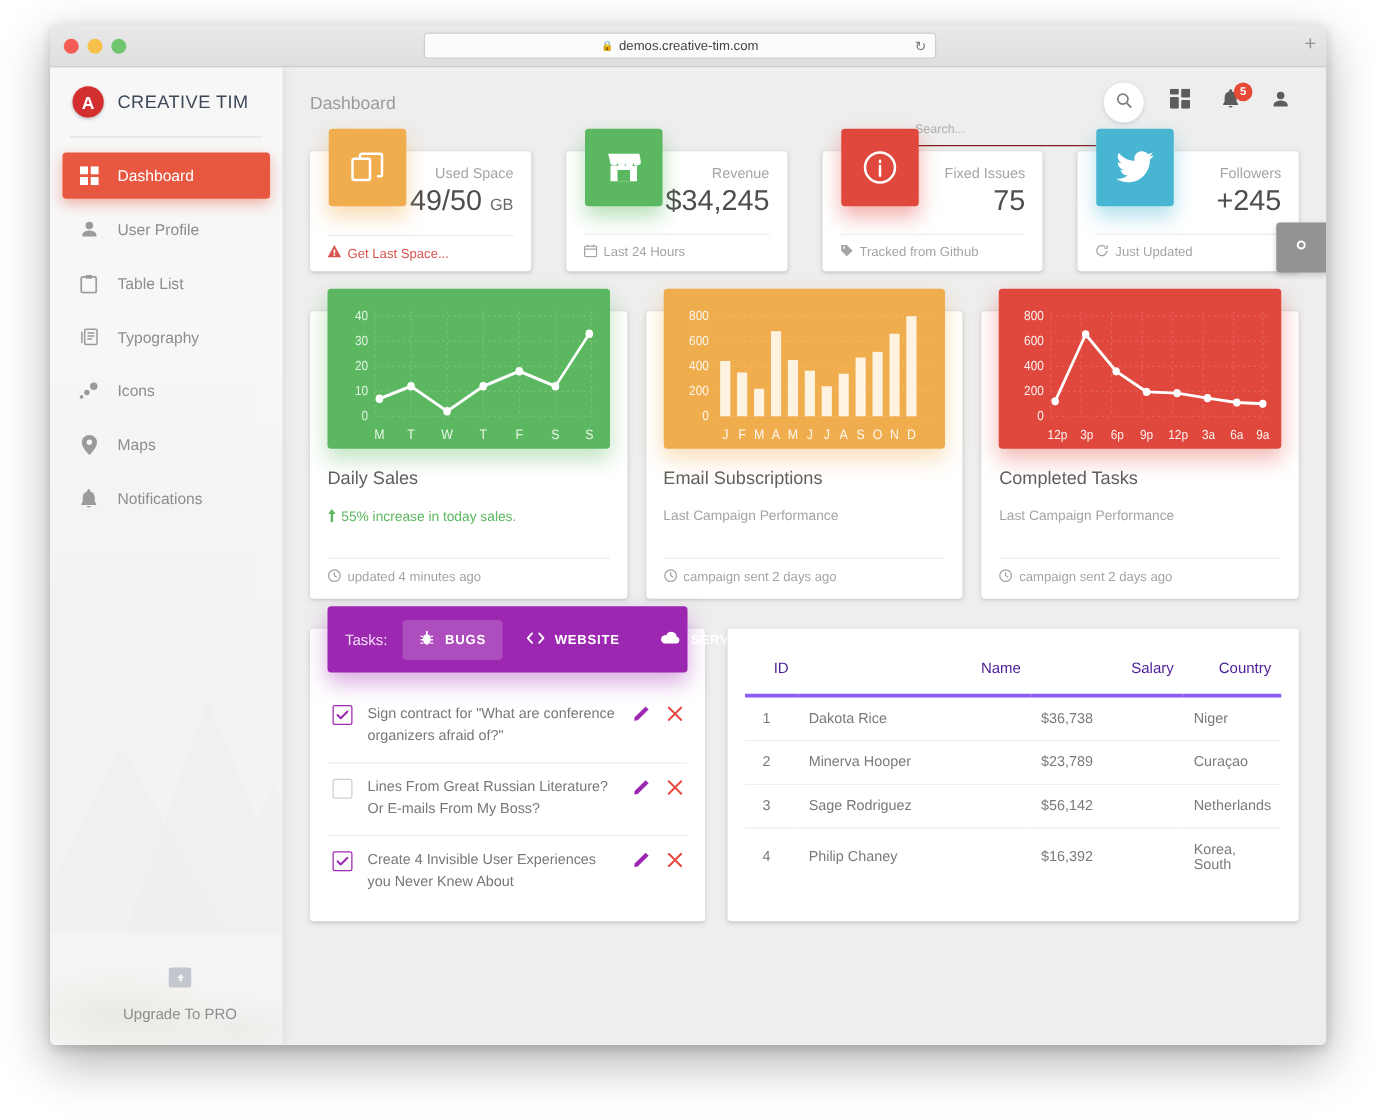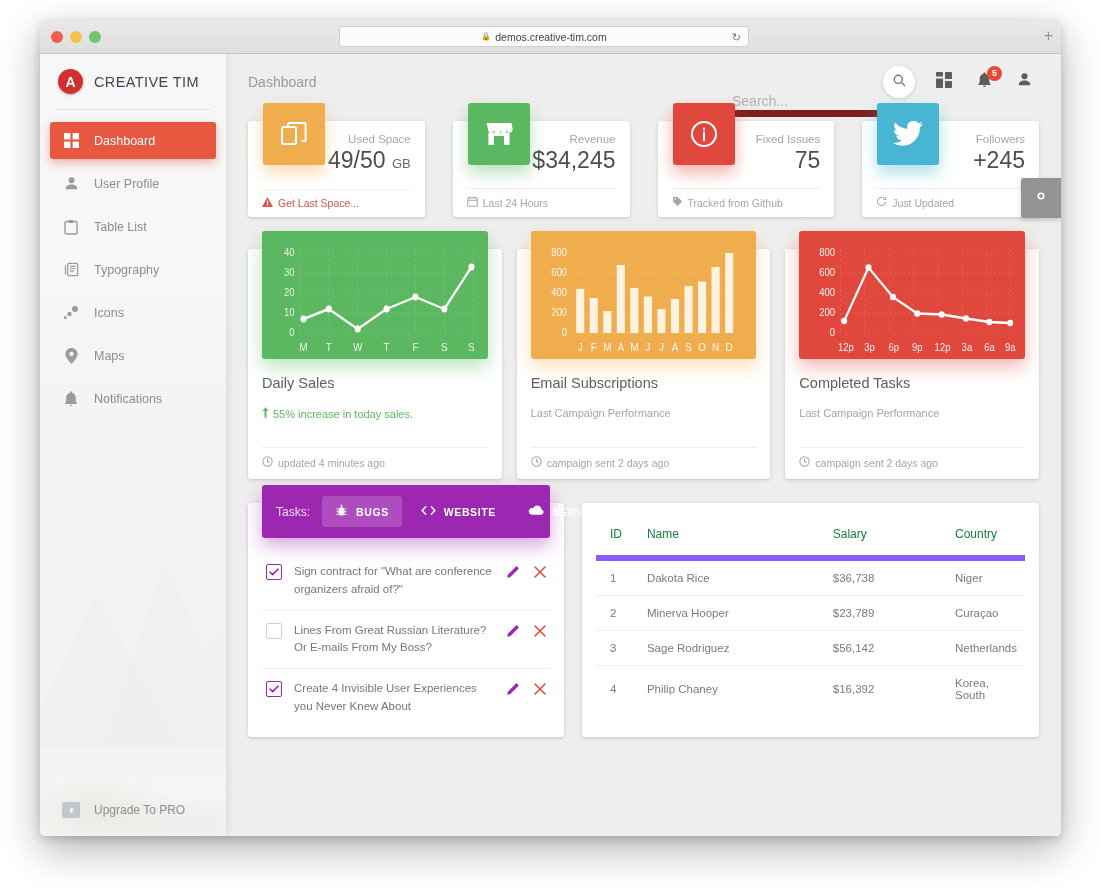--- a/index.html
+++ b/index.html
@@ -119,20 +119,21 @@
   .nav-icon { width: 18px; height: 18px; display: flex; align-items: center; justify-content: center; flex: 0 0 18px; }
   .nav-icon svg { display: block; }
 
   .upgrade {
     position: absolute; z-index: 2; left: 0; bottom: 18px;
     width: 186px;
     display: flex; align-items: center; gap: 14px;
     padding-left: 22px;
     font-size: 12px; color: #8d8d8d;
     cursor: pointer;
+    flex-direction: column;
   }
   .upgrade-icon {
     width: 18px; height: 16px; border-radius: 2px;
     background: #c3c6cc;
     display: flex; align-items: center; justify-content: center;
   }
 
   
   .main {
     position: absolute; left: 186px; top: 0;
@@ -145,22 +146,22 @@
     display: flex; align-items: center;
     padding: 0 26px 0 22px;
     background: #eeeeee;
   }
   .page-title { font-size: 14px; color: #9a9a9a; }
   .topbar-right { margin-left: auto; display: flex; align-items: center; gap: 18px; }
   .search-wrap { position: relative; display: flex; align-items: center; }
   .search-input {
     width: 145px; height: 26px;
     background: transparent;
-    border: none; border-bottom: 7px solid #7f1d1d;
-    font-size: 14px; color: #777;
+    border: none; border-bottom: 1px solid #7f1d1d;
+    font-size: 10px; color: #777;
     font-family: "Liberation Sans", sans-serif;
     outline: none;
     margin-top: 45px;
   }
   .search-input::placeholder { color: #b0b0b0; }
   .search-btn {
     width: 32px; height: 32px; margin-left: 6px;
     border-radius: 50%; background: #ffffff;
     box-shadow: 0 1px 4px rgba(0,0,0,0.14);
     display: flex; align-items: center; justify-content: center;
@@ -318,25 +319,25 @@
     margin: -18px 14px 0 14px;
     background: #f0ad4e;
     border-radius: 3px;
     padding: 13px 16px 14px 16px;
     box-shadow: 0 8px 18px rgba(240,173,78,0.40);
   }
   .emp-title { color: #fff; font-size: 14.5px; }
   .emp-sub { color: rgba(255,255,255,0.75); font-size: 11px; margin-top: 5px; }
   .emp-table { width: 100%; border-collapse: collapse; margin-top: 16px; }
   .emp-table th {
-    text-align: left;
+    text-align: right;
     font-size: 12px; font-weight: normal;
-    color: #15803d;
+    color: #4c1d95;
     padding: 8px 8px 14px 8px;
-    border-bottom: 6px solid #8b5cf6;
+    border-bottom: 3px solid #8b5cf6;
   }
   .emp-table td {
     font-size: 11.5px; color: #7a7a7a;
     padding: 11px 8px;
     border-bottom: 1px solid #eeeeee;
   }
   .emp-table tr:last-child td { border-bottom: none; }
   .emp-wrap { padding: 0 14px 16px 14px; }
   .col-id { width: 44px; padding-left: 14px !important; }
   .col-name { width: 200px; }

